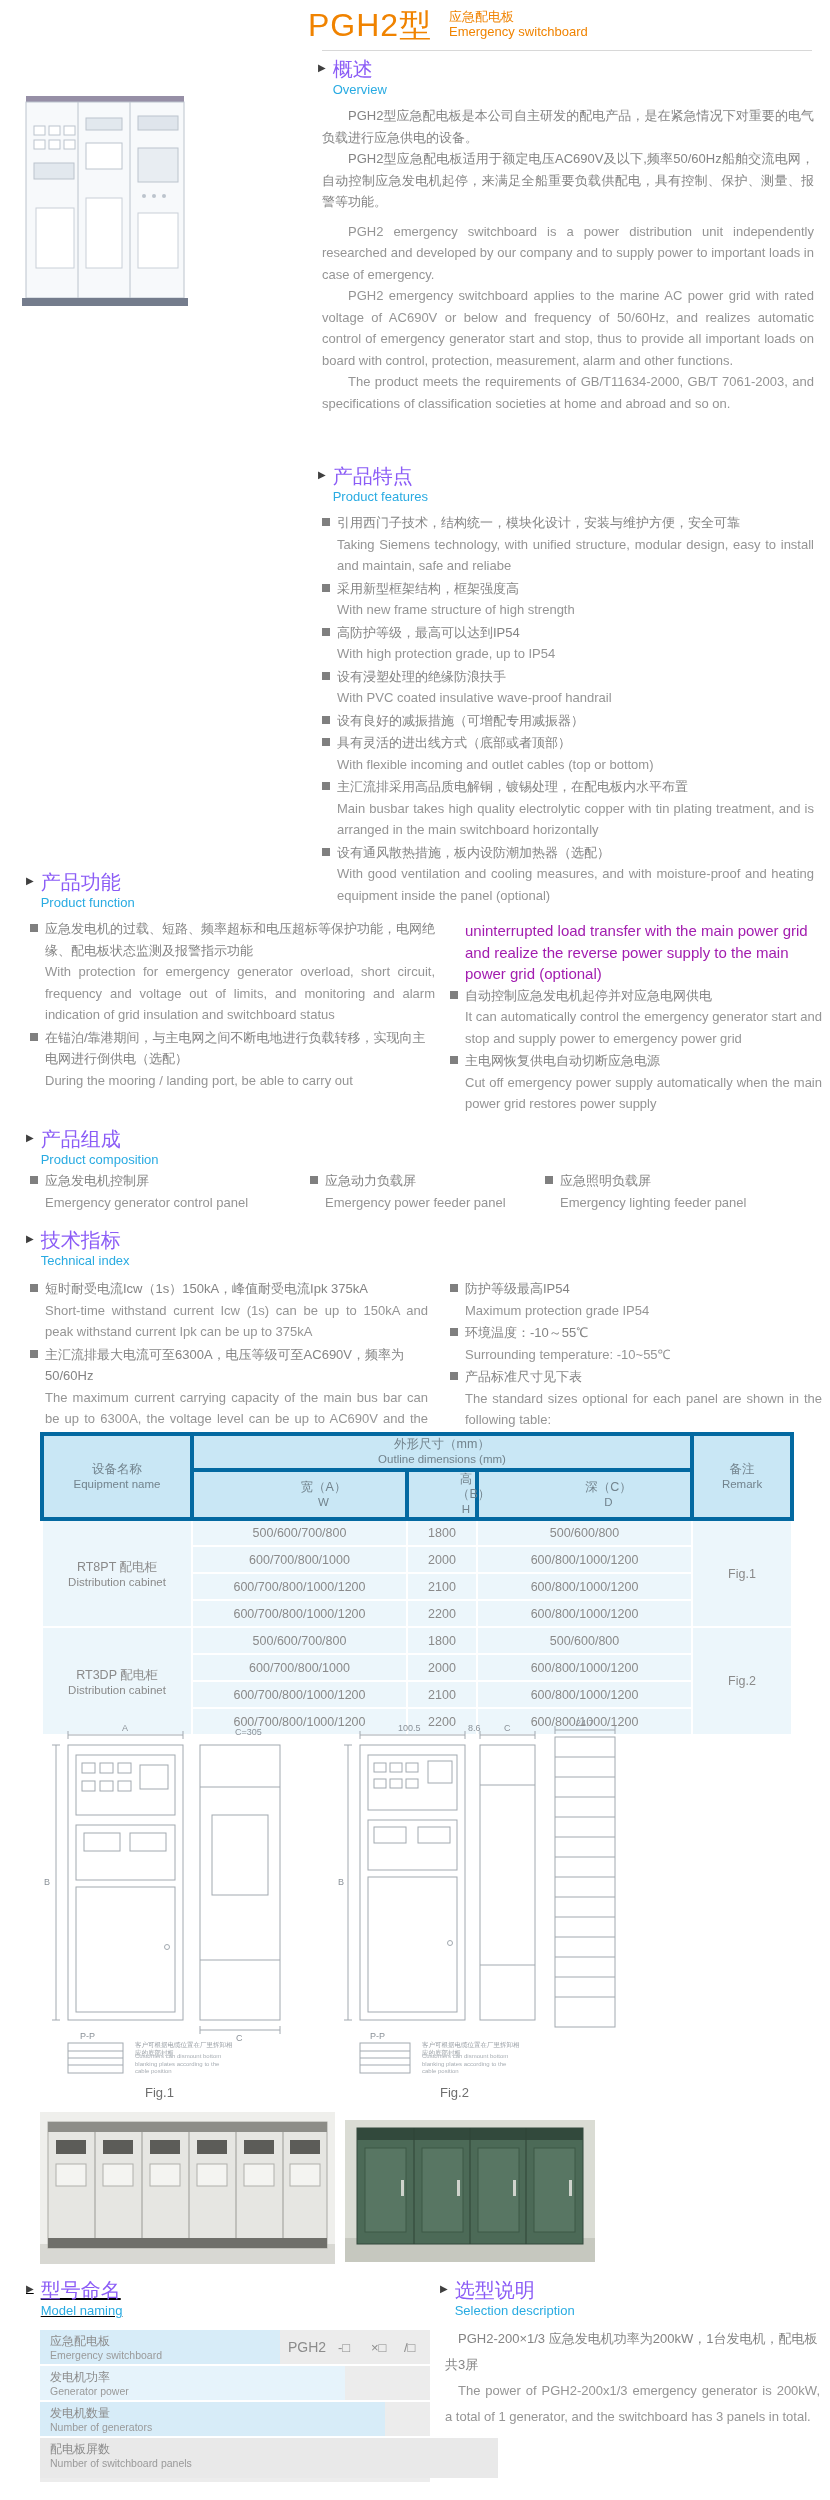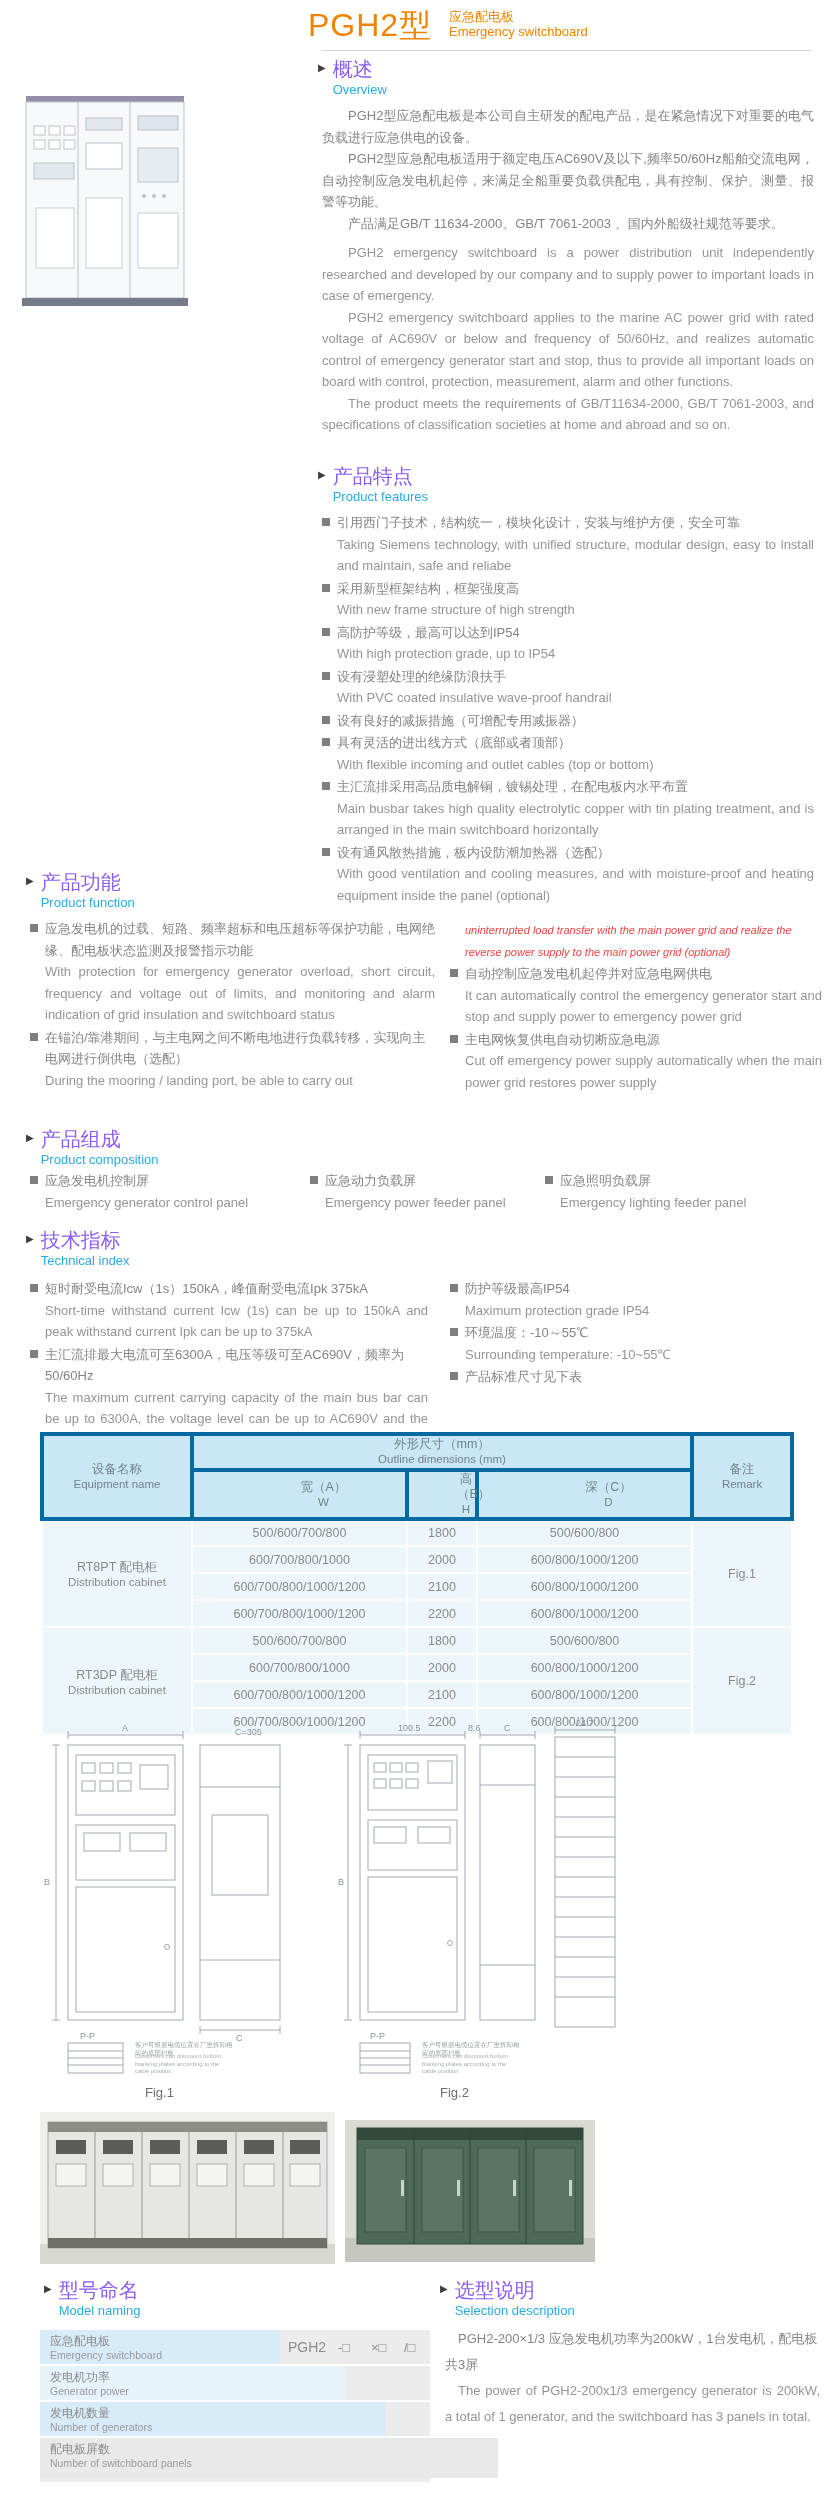--- a/index.html
+++ b/index.html
@@ -23,21 +23,21 @@
   
   .para-cn { font-size:13px; color:#848484; line-height:21.5px; text-indent:2em; text-align:justify; }
   .para-en { font-size:13px; color:#959595; line-height:21.5px; text-indent:2em; text-align:justify; }
   .en-gap { margin-top:8px; }
 
   ul.blist { list-style:none; }
   ul.blist li { margin-bottom:1px; }
   .cnl { position:relative; padding-left:15px; font-size:13px; color:#848484; line-height:21.5px; }
   .bullet { position:absolute; left:0; top:6px; width:8px; height:8px; background:#7f7f7f; }
   .enl { padding-left:15px; font-size:13px; color:#959595; line-height:21.5px; text-align:justify; }
-  .carry { padding-left:15px; font-size:11px; color:#ef4444; line-height:21.5px;font-style:italic; }
+  .carry { padding-left:15px; font-size:15px; color:#a21caf; line-height:21.5px; }
 
   
   table.size-table { border-collapse:collapse; width:750px; table-layout:fixed; }
   table.size-table th { background:#c9e7f5; border:4px solid #0369a1; font-weight:normal;
       color:#72838d; font-size:12.5px; line-height:15px; text-align:center; vertical-align:middle; }
   table.size-table td { background:#ecf6fb; border:2px solid #ffffff; color:#8a8a8a;
       font-size:12.5px; text-align:center; vertical-align:middle; height:27px; }
   .th-en, .td-en { font-size:11.5px; }
   tr.h1 th { height:36px; } tr.h2 th { height:34px;padding-left:48px; }
 
@@ -100,21 +100,20 @@
   <div class="abs sec-head" style="left:318px; top:57px;">
     <span class="sec-arrow"></span>
     <div>
       <div class="sec-cn">概述</div>
       <div class="sec-en">Overview</div>
     </div>
   </div>
   <div class="abs" style="left:322px; top:105px; width:492px;">
     <p class="para-cn">PGH2型应急配电板是本公司自主研发的配电产品，是在紧急情况下对重要的电气负载进行应急供电的设备。</p>
     <p class="para-cn">PGH2型应急配电板适用于额定电压AC690V及以下,频率50/60Hz船舶交流电网，自动控制应急发电机起停，来满足全船重要负载供配电，具有控制、保护、测量、报警等功能。</p>
-    <p class="para-cn">产品满足GB/T 11634-2000、GB/T 7061-2003 、国内外船级社规范等要求。</p>
     <p class="para-en en-gap">PGH2 emergency switchboard is a power distribution unit independently researched and developed by our company and to supply power to important loads in case of emergency.</p>
     <p class="para-en">PGH2 emergency switchboard applies to the marine AC power grid with rated voltage of AC690V or below and frequency of 50/60Hz, and realizes automatic control of emergency generator start and stop, thus to provide all important loads on board with control, protection, measurement, alarm and other functions.</p>
     <p class="para-en">The product meets the requirements of GB/T11634-2000, GB/T 7061-2003, and specifications of classification societies at home and abroad and so on.</p>
   </div>
 
   <div class="abs sec-head" style="left:318px; top:464px;">
     <span class="sec-arrow"></span>
     <div>
       <div class="sec-cn">产品特点</div>
       <div class="sec-en">Product features</div>
@@ -228,20 +227,21 @@
     <li>
       <div class="cnl"><span class="bullet"></span><span>防护等级最高IP54</span></div>
       <div class="enl">Maximum protection grade IP54</div>
       </li>
     <li>
       <div class="cnl"><span class="bullet"></span><span>环境温度：-10～55℃</span></div>
       <div class="enl">Surrounding temperature: -10~55℃</div>
       </li>
     <li>
       <div class="cnl"><span class="bullet"></span><span>产品标准尺寸见下表</span></div>
+      <div class="enl">The standard sizes optional for each panel are shown in the following table:</div>
       </li>
   </ul>
 
   <table class="abs size-table" style="left:40px; top:1432px;">
     <colgroup>
         <col style="width:150px">
         <col style="width:215px">
         <col style="width:70px">
         <col style="width:215px">
         <col style="width:100px">
@@ -481,21 +481,21 @@
       <rect x="77" y="28" width="41" height="84" fill="#587663" stroke="#3c5847"></rect>
       <rect x="133" y="28" width="41" height="84" fill="#587663" stroke="#3c5847"></rect>
       <rect x="189" y="28" width="41" height="84" fill="#587663" stroke="#3c5847"></rect>
       <rect x="56" y="60" width="3" height="16" fill="#cfd3cc"></rect>
       <rect x="112" y="60" width="3" height="16" fill="#cfd3cc"></rect>
       <rect x="168" y="60" width="3" height="16" fill="#cfd3cc"></rect>
       <rect x="224" y="60" width="3" height="16" fill="#cfd3cc"></rect>
     </svg>
   </div>
 
-  <div class="abs sec-head" style="left:44px; top:2278px;">
+  <div class="abs sec-head" style="left:26px; top:2278px;text-decoration:underline;">
     <span class="sec-arrow"></span>
     <div>
       <div class="sec-cn">型号命名</div>
       <div class="sec-en">Model naming</div>
     </div>
   </div>
   <div class="abs naming">
     <div class="nrow" style="height:36px;">
       <div class="nblock" style="width:240px; background:#d7ecf8;">
         <div class="n-cn">应急配电板</div>

